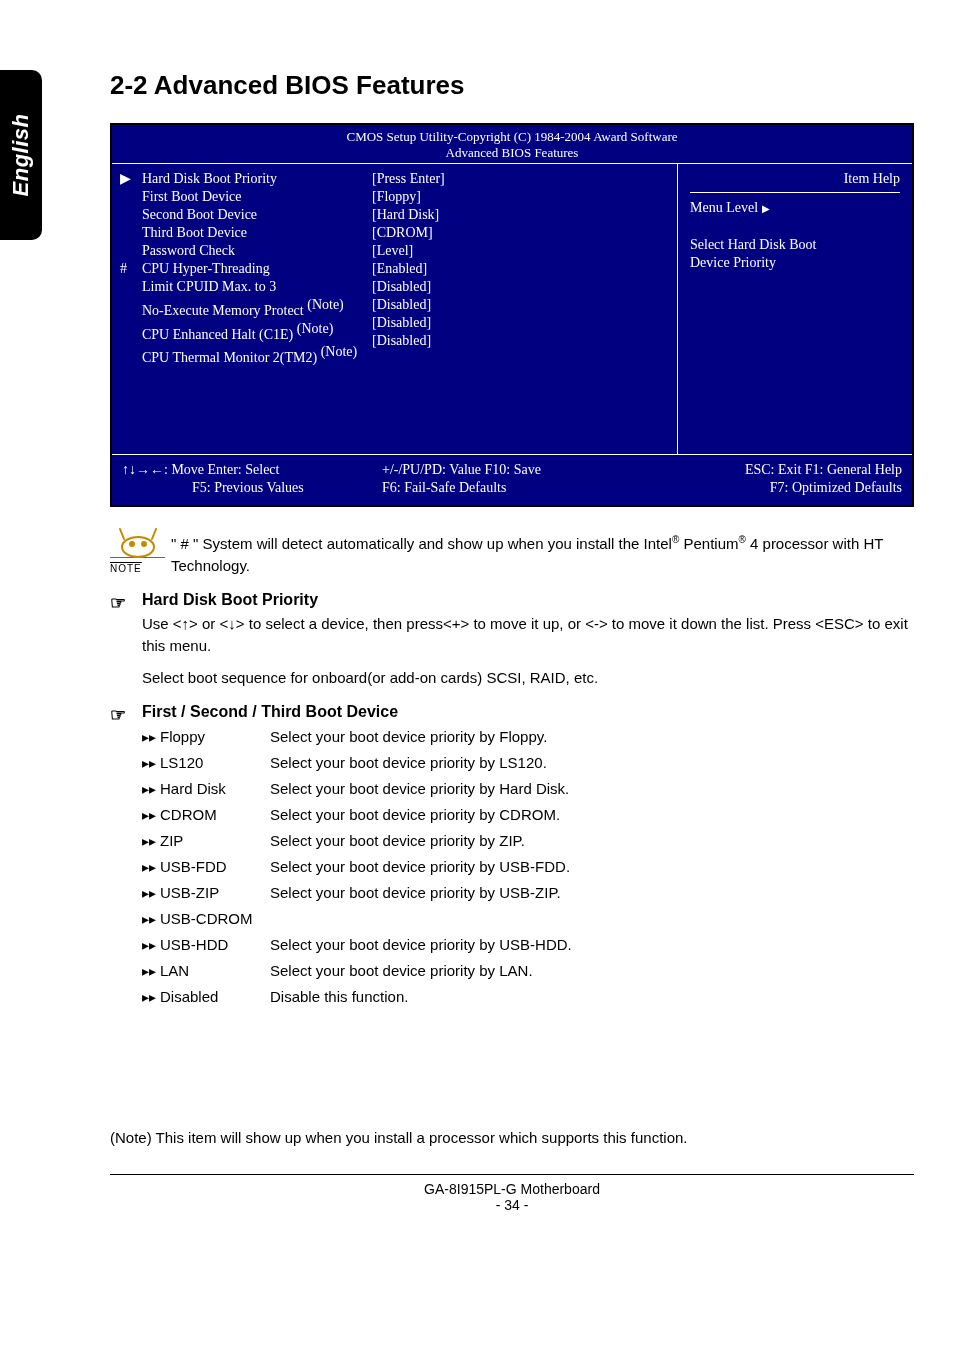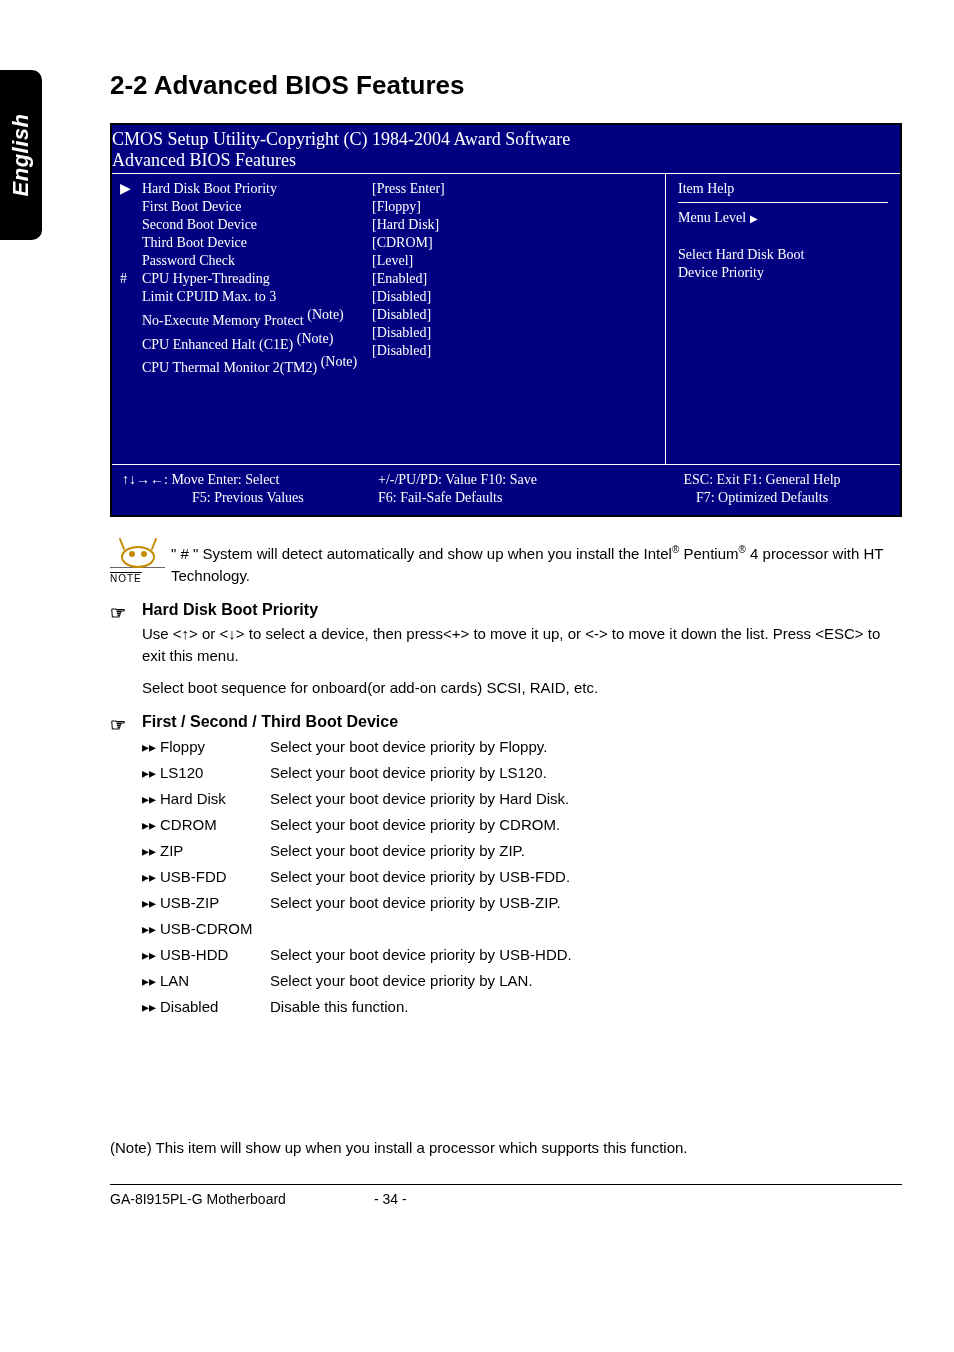--- a/index.html
+++ b/index.html
@@ -4,21 +4,21 @@
 <style>
   :root { --ink:#000; --paper:#fff; --bios-bg:#000080; --bios-fg:#fff; --border:#000; }
   html,body { margin:0; padding:0; background:#fff; }
   body {
     width:954px;
     margin:0 auto;
     font-family:Arial, Helvetica, sans-serif;
     color:#000;
     position:relative;
   }
-  .page { padding:70px 52px 40px 110px; box-sizing:border-box; }
+  .page { padding:70px 40px 40px 110px; box-sizing:border-box; }
 
   
   .side-tab {
     position:absolute;
     left:0; top:70px;
     width:42px; height:170px;
     background:#000; color:#fff;
     display:flex; align-items:center; justify-content:center;
     border-radius:0 10px 10px 0;
   }
@@ -30,36 +30,36 @@
 
   h1.sec-title { font-size:26px; font-weight:bold; margin:0 0 22px 0; }
 
   
   .bios {
     background:var(--bios-bg); color:var(--bios-fg);
     font-family:"Times New Roman", serif;
     font-size:14px;
     border:2px solid #000;
   }
-  .bios-header { text-align:left; padding:4px 0 2px; font-size:18px; }
+  .bios-header { text-align:center; padding:4px 0 2px; font-size:13px; }
   .bios-header .sub { display:block; }
   .bios-body { display:flex; border-top:1px solid #fff; border-bottom:1px solid #fff; min-height:290px; }
   .bios-left { flex:1; display:flex; padding:6px 8px; }
   .bios-markers { width:22px; line-height:18px; white-space:pre; }
   .bios-labels { width:230px; line-height:18px; }
   .bios-values { flex:1; line-height:18px; }
   .bios-right { width:210px; border-left:1px solid #fff; padding:6px 12px; line-height:18px; }
-  .bios-right .ih { display:block; text-align:left; border-bottom:1px solid #fff; padding-bottom:4px; margin-bottom:6px; }
+  .bios-right .ih { display:block; text-align:right; border-bottom:1px solid #fff; padding-bottom:4px; margin-bottom:6px; }
   .ml::after { content:"▶"; font-size:10px; margin-left:4px; }
   sup.note { font-size:14px; vertical-align:super; }
 
   .bios-footer { display:flex; padding:6px 10px 8px; font-size:14px; }
   .bios-footer .col { flex:1; line-height:18px; }
   .bios-footer .col.center { text-align:left; }
-  .bios-footer .col.right { text-align:center; }
+  .bios-footer .col.right { text-align:right; }
 
   
   .note-row { display:flex; margin:18px 0 12px; align-items:flex-start; }
   .note-icon { width:55px; flex-shrink:0; text-align:left; }
   .note-icon svg { display:block; margin:0 auto; }
   .note-icon .nlabel { font-size:10px; letter-spacing:1px; text-decoration:overline; border:0; }
   .note-icon .nlabel-wrap { border-top:1px solid #666; margin-top:-2px; }
   .note-text { font-size:15px; line-height:22px; padding-top:4px; padding-left:6px; }
   sup.reg { font-size:10px; }
 
@@ -77,21 +77,21 @@
   .opt-row { display:flex; align-items:baseline; line-height:24px; }
   .opt-mark { width:18px; font-family:sans-serif; font-size:14px; }
   .opt-name { width:110px; }
   .opt-desc { flex:1; }
 
   .foot-note { font-size:15px; margin-top:120px; }
 
   .page-footer {
     margin-top:28px; border-top:1px solid #000;
     display:flex; justify-content:space-between; align-items:center;
-    padding-top:6px; font-size:14px;
+    padding-top:6px; font-size:14px;flex-direction:column;
   }
   .page-footer .pg { text-align:left; flex:1; }
   .page-footer .l { flex:1; text-align:left; }
   .page-footer .r { flex:1; text-align:right; }
 </style>
 </head>
 <body>
 
 <div class="side-tab">
   <span>English</span>

